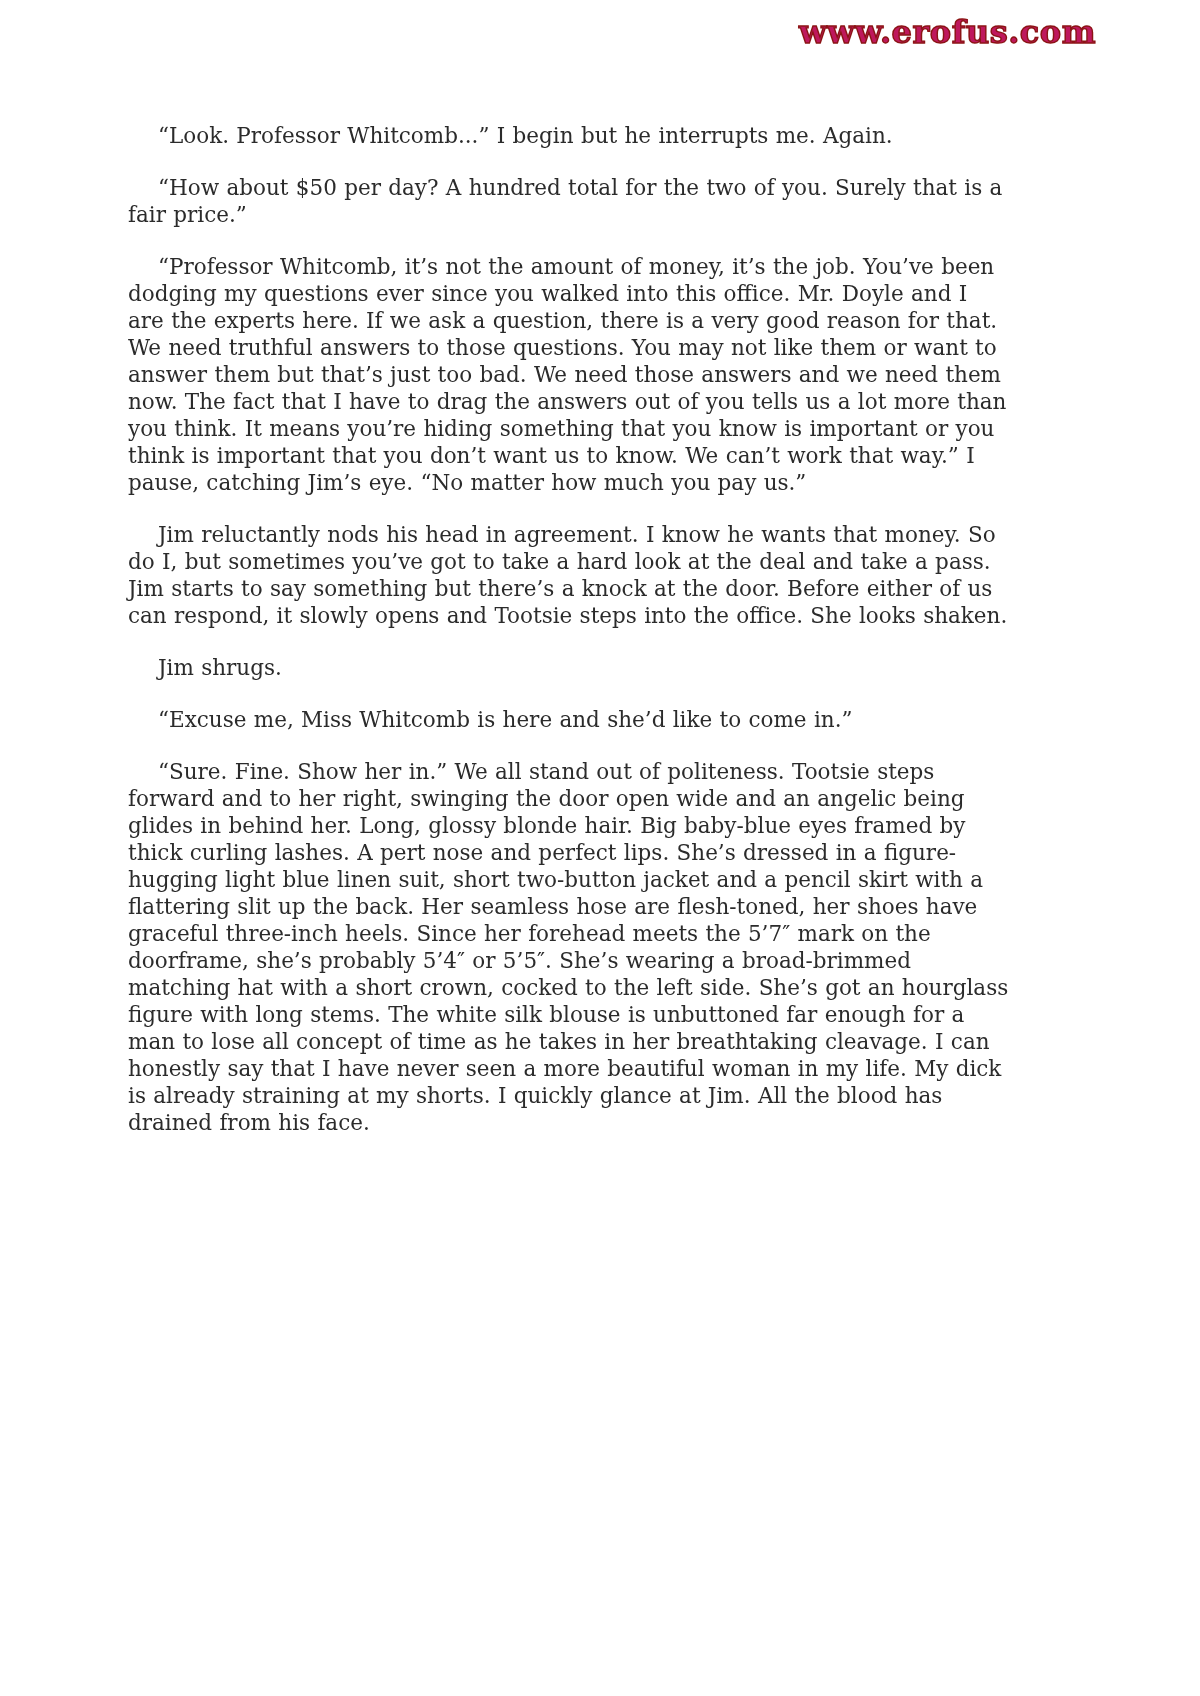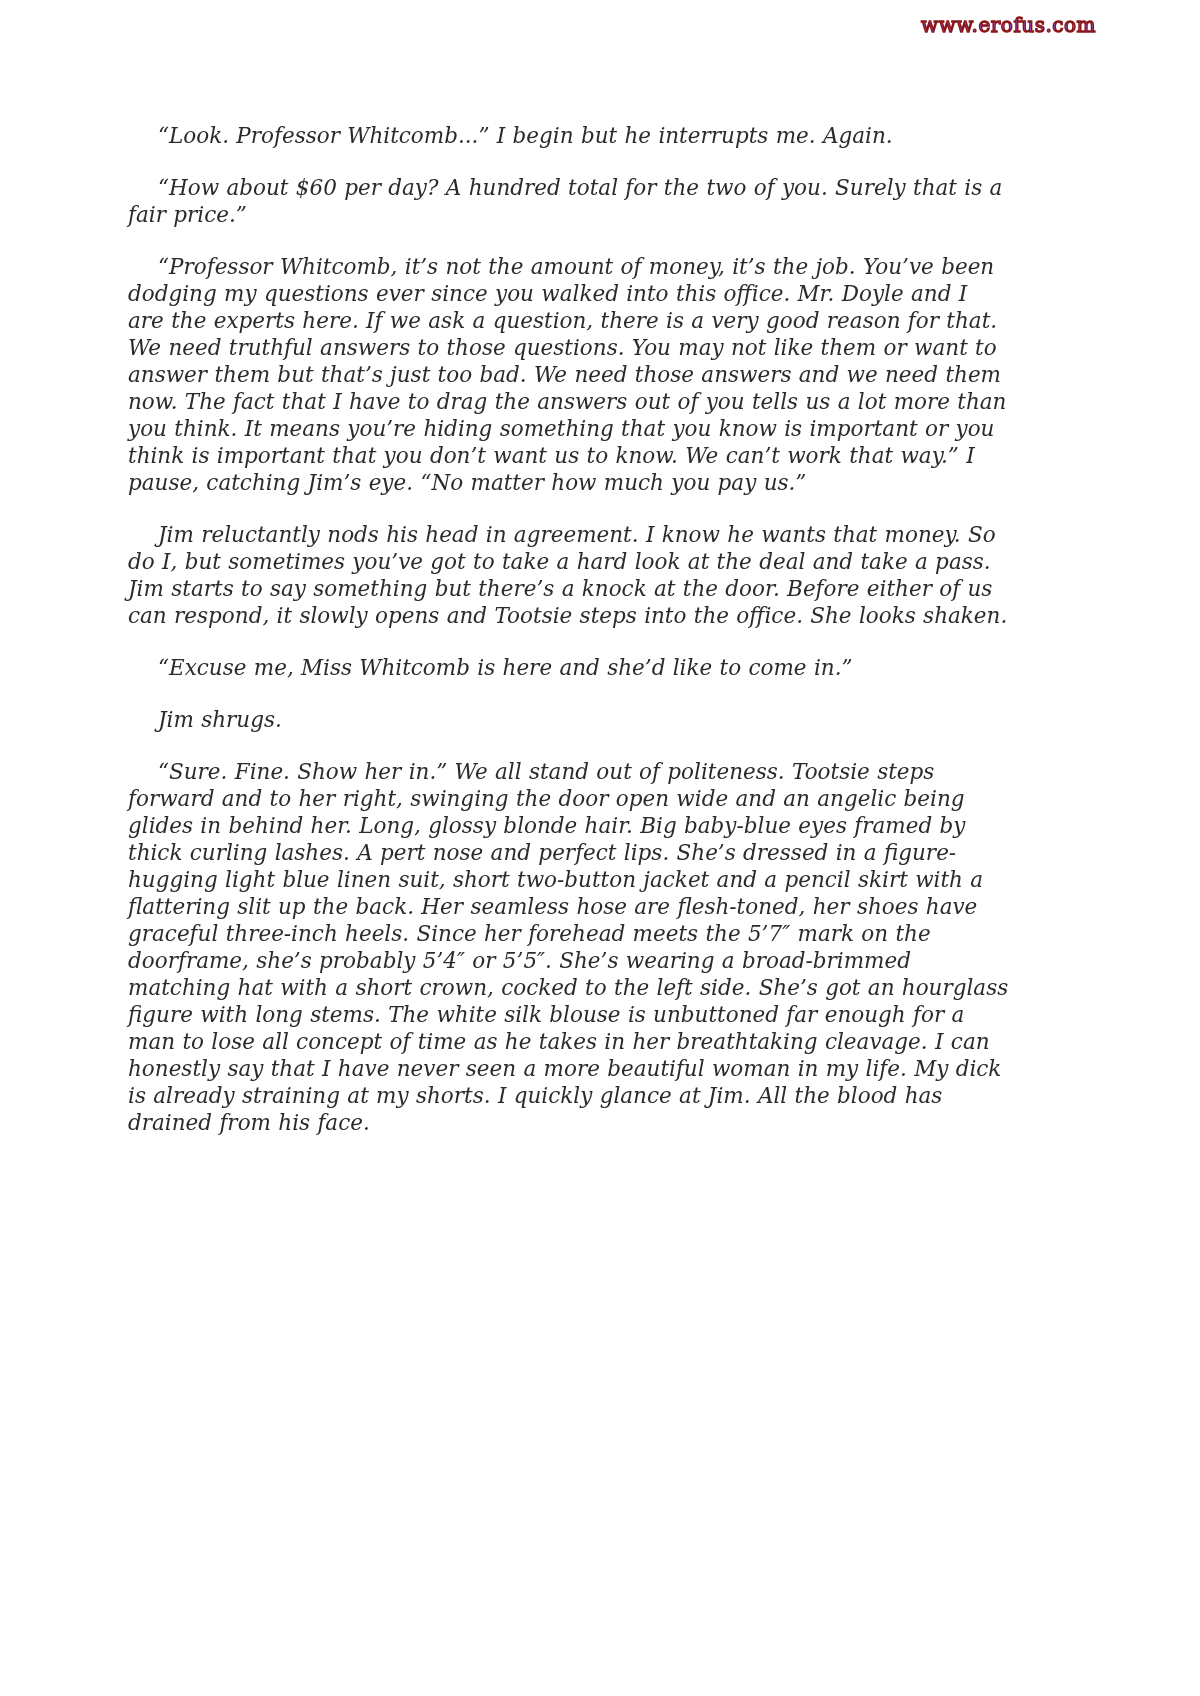--- a/index.html
+++ b/index.html
@@ -13,53 +13,52 @@
     height: 1696px;
     background: #ffffff;
     overflow: hidden;
     font-family: "DejaVu Serif", serif;
   }
   .watermark {
     position: absolute;
     top: 13px;
     right: 104px;
     font-family: "DejaVu Serif", serif;
-    font-size: 20px;
-    font-weight: normal;
+    font-size: 32px;
+    font-weight: bold;
     letter-spacing: 0.5px;
-    color: #8b5cf6;
+    color: #be185d;
     -webkit-text-stroke: 1.4px #8b1414;
     text-shadow:
       0 0 1px #8b1414;
   }
   .content {
     position: absolute;
     left: 128px;
     top: 122px;
     width: 882px;
     color: #2b2b2b;
     font-size: 21.5px;
     line-height: 27px;
     text-align: left;
   }
   .content p {
     margin: 0 0 25px 0;
     text-indent: 30px;
     word-spacing: 0.5px;
-    font-style: italic;
   }
 </style>
 </head>
 <body>
 
 <div class="page">
   <div class="watermark">www.erofus.com</div>
 
   <div class="content">
     <p>“Look. Professor Whitcomb...” I begin but he interrupts me. Again.</p>
-    <p>“How about $60 per day? A hundred total for the two of you. Surely that is a fair price.”</p>
+    <p>“How about $50 per day? A hundred total for the two of you. Surely that is a fair price.”</p>
     <p>“Professor Whitcomb, it’s not the amount of money, it’s the job. You’ve been dodging my questions ever since you walked into this office. Mr. Doyle and I are the experts here. If we ask a question, there is a very good reason for that. We need truthful answers to those questions. You may not like them or want to answer them but that’s just too bad. We need those answers and we need them now. The fact that I have to drag the answers out of you tells us a lot more than you think. It means you’re hiding something that you know is important or you think is important that you don’t want us to know. We can’t work that way.” I pause, catching Jim’s eye. “No matter how much you pay us.”</p>
     <p>Jim reluctantly nods his head in agreement. I know he wants that money. So do I, but sometimes you’ve got to take a hard look at the deal and take a pass. Jim starts to say something but there’s a knock at the door. Before either of us can respond, it slowly opens and Tootsie steps into the office. She looks shaken.</p>
+    <p>Jim shrugs.</p>
     <p>“Excuse me, Miss Whitcomb is here and she’d like to come in.”</p>
-    <p>Jim shrugs.</p>
     <p>“Sure. Fine. Show her in.” We all stand out of politeness. Tootsie steps forward and to her right, swinging the door open wide and an angelic being glides in behind her. Long, glossy blonde hair. Big baby-blue eyes framed by thick curling lashes. A pert nose and perfect lips. She’s dressed in a figure-hugging light blue linen suit, short two-button jacket and a pencil skirt with a flattering slit up the back. Her seamless hose are flesh-toned, her shoes have graceful three-inch heels. Since her forehead meets the 5’7″ mark on the doorframe, she’s probably 5’4″ or 5’5″. She’s wearing a broad-brimmed matching hat with a short crown, cocked to the left side. She’s got an hourglass figure with long stems. The white silk blouse is unbuttoned far enough for a man to lose all concept of time as he takes in her breathtaking cleavage. I can honestly say that I have never seen a more beautiful woman in my life. My dick is already straining at my shorts. I quickly glance at Jim. All the blood has drained from his face.</p>
   </div>
 </div>
 
 </body></html>

